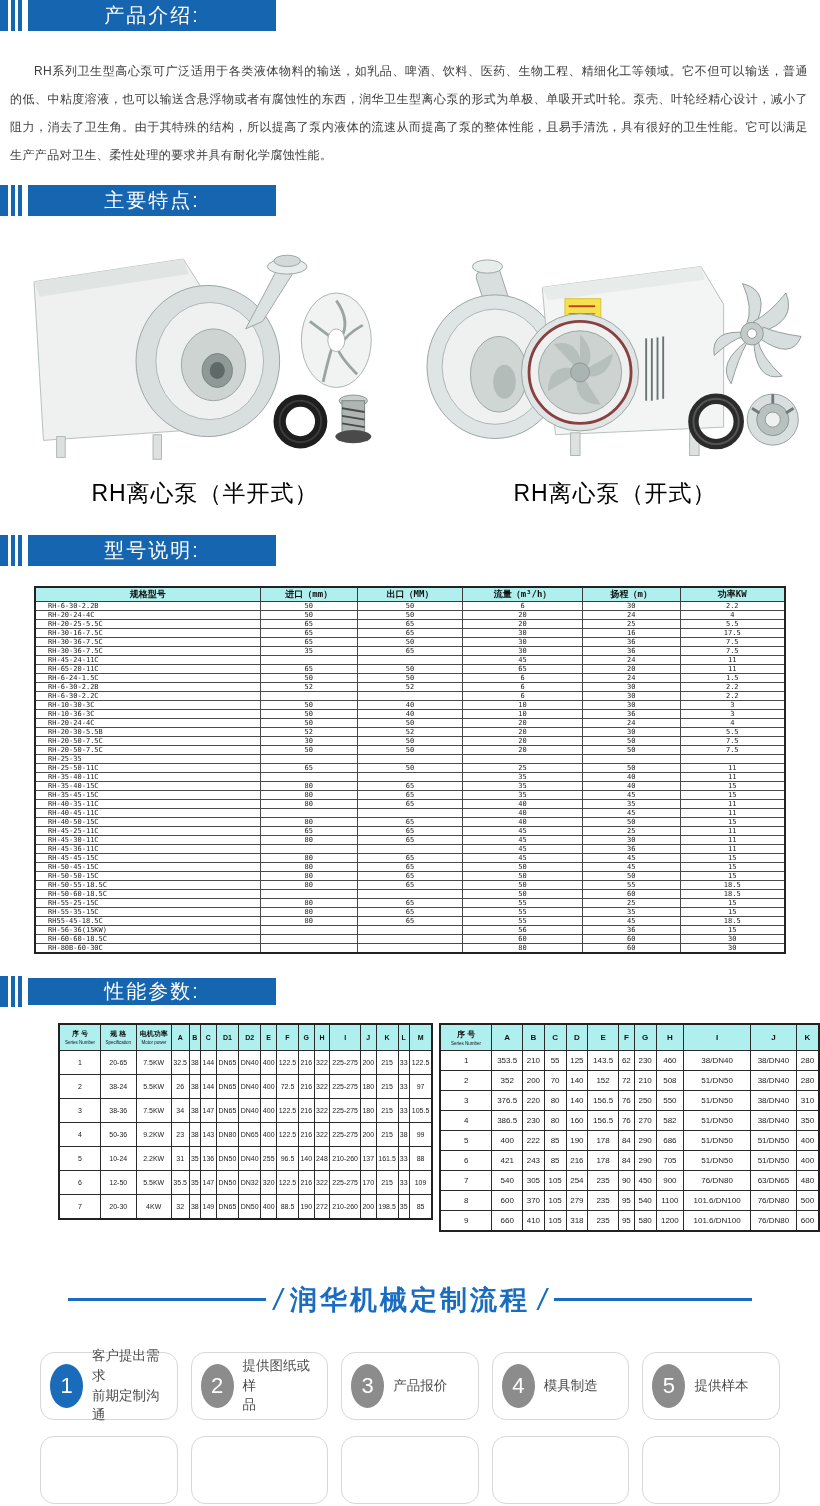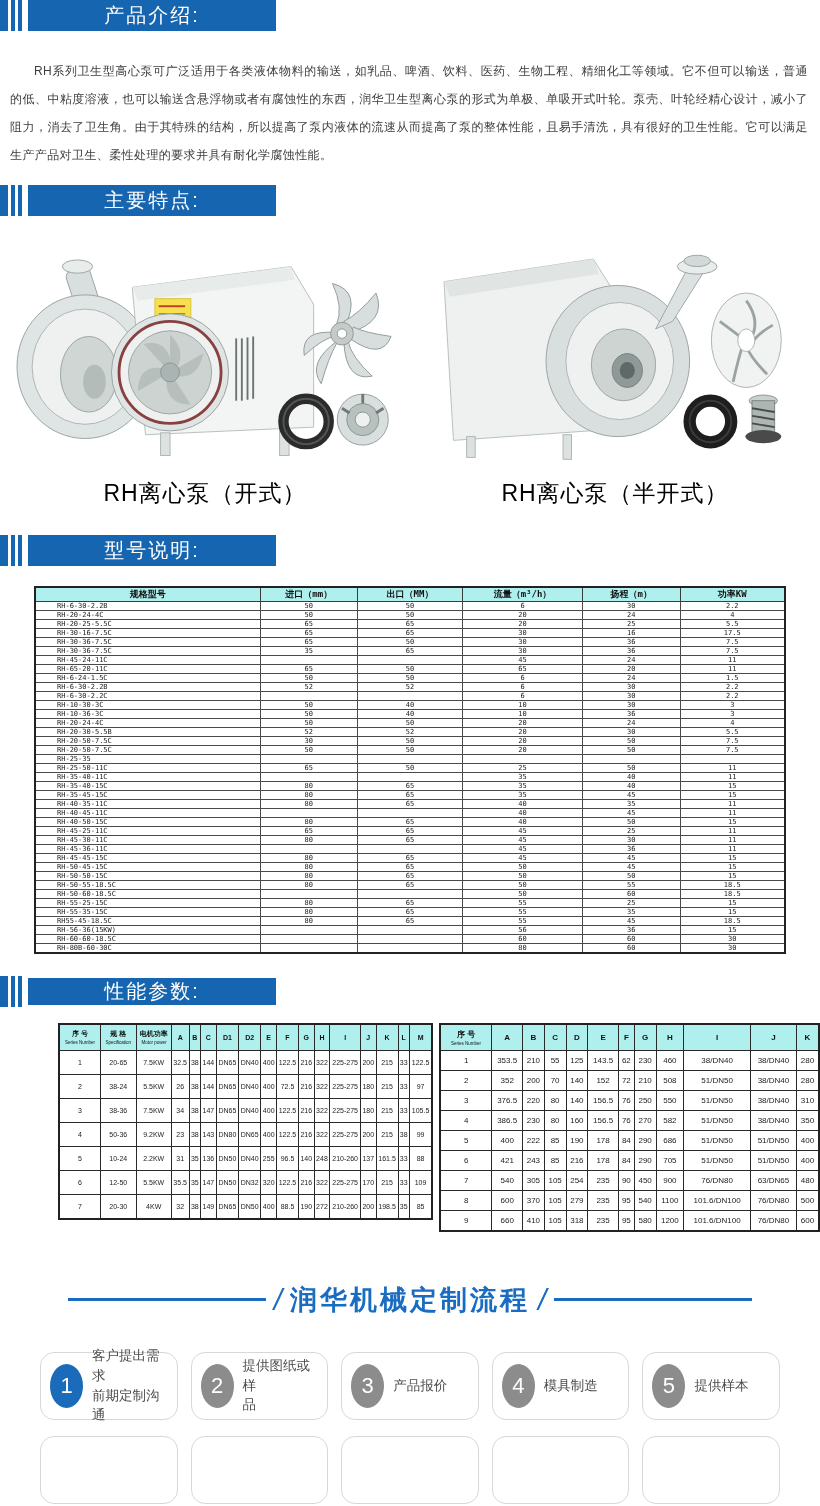--- a/index.html
+++ b/index.html
@@ -47,21 +47,21 @@
   }
   .models-table th {
     background:#aff0ee; border:1px solid #3c3c3c; font-size:9px;
     font-weight:bold; color:#111; height:14px; padding:0 2px;
   }
   .models-table td {
     border:1px solid #4a4a4a; font-size:7px; color:#222;
     height:8px; line-height:8px; text-align:center; padding:0 2px;
     white-space:nowrap;
   }
-  .models-table td:first-child { text-align:left; padding-left:21px; }
+  .models-table td:first-child { text-align:left; padding-left:12px; }
 
   
   #sec-performance .banner-row { margin-top:22px;align-items:center; }
   .perf-wrap { display:flex; margin:16px 0 0 18px; gap:6px; align-items:flex-start;padding-left:40px; }
   .perf-table { border-collapse:collapse; border:2px solid #222; background:#fff; }
   .perf-table th {
     background:#aff0ee; border:1px solid #2a2a2a; color:#111;
     padding:1px 2px; text-align:center; vertical-align:middle;
   }
   .perf-table td {
@@ -111,20 +111,70 @@
   <p class="intro-body">RH系列卫生型高心泵可广泛适用于各类液体物料的输送，如乳品、啤酒、饮料、医药、生物工程、精细化工等领域。它不但可以输送，普通的低、中粘度溶液，也可以输送含悬浮物或者有腐蚀性的东西，润华卫生型离心泵的形式为单极、单吸开式叶轮。泵壳、叶轮经精心设计，减小了阻力，消去了卫生角。由于其特殊的结构，所以提高了泵内液体的流速从而提高了泵的整体性能，且易手清洗，具有很好的卫生性能。它可以满足生产产品对卫生、柔性处理的要求并具有耐化学腐蚀性能。</p>
 </section>
 
 <section id="sec-features">
   <div class="banner-row">
     <div class="stripes"></div>
     <div class="banner-box">主要特点:</div>
   </div>
 
   <div class="pump-row">
+    <div class="pump-col">
+      <svg class="pump-art" viewBox="0 0 410 235" xmlns="http://www.w3.org/2000/svg">
+
+        <g>
+          <polygon points="24,42 182,18 206,56 206,198 34,210" fill="#eef1f0" stroke="#b5bdbc"></polygon>
+          <polygon points="24,42 182,18 188,34 30,58" fill="#e0e5e4" stroke="none"></polygon>
+          <rect x="48" y="206" width="9" height="22" fill="#dde2e1" stroke="#aab4b2"></rect>
+          <rect x="150" y="204" width="9" height="26" fill="#dde2e1" stroke="#aab4b2"></rect>
+        </g>
+
+        <g>
+          <ellipse cx="208" cy="126" rx="76" ry="80" fill="#d9dfde" stroke="#97a19f"></ellipse>
+          <ellipse cx="210" cy="126" rx="57" ry="62" fill="#eef1f0" stroke="#aab4b2"></ellipse>
+          <ellipse cx="214" cy="130" rx="34" ry="38" fill="#cdd4d2" stroke="#9aa4a2"></ellipse>
+          <ellipse cx="218" cy="136" rx="16" ry="18" fill="#8f9997" stroke="#78827f"></ellipse>
+          <ellipse cx="218" cy="136" rx="8" ry="9" fill="#5f6a68"></ellipse>
+
+          <polygon points="248,92 266,84 300,30 284,24" fill="#dce2e1" stroke="#9aa4a2"></polygon>
+          <ellipse cx="292" cy="26" rx="21" ry="8" fill="#e8ecea" stroke="#9aa4a2"></ellipse>
+          <ellipse cx="292" cy="20" rx="14" ry="6" fill="#d3d9d8" stroke="#9aa4a2"></ellipse>
+        </g>
+
+        <g>
+          <ellipse cx="344" cy="104" rx="37" ry="50" fill="#f1f3f2" stroke="#a8b1af"></ellipse>
+          <g fill="none" stroke="#9aa4a2" stroke-width="3">
+            <path d="M344 62 Q360 84 348 104"></path>
+            <path d="M372 88 Q354 98 348 110"></path>
+            <path d="M366 140 Q348 122 344 110"></path>
+            <path d="M330 148 Q336 122 340 110"></path>
+            <path d="M316 84 Q332 96 340 102"></path>
+          </g>
+          <ellipse cx="344" cy="104" rx="9" ry="12" fill="#fff" stroke="#a8b1af"></ellipse>
+        </g>
+
+        <g>
+          <circle cx="306" cy="190" r="22" fill="none" stroke="#1e1e1e" stroke-width="13"></circle>
+          <circle cx="306" cy="190" r="22" fill="none" stroke="#3c3c3c" stroke-width="2"></circle>
+          <ellipse cx="362" cy="168" rx="15" ry="6" fill="#c9d0ce" stroke="#8a9492"></ellipse>
+          <rect x="350" y="168" width="24" height="36" fill="#aeb6b4" stroke="#78827f"></rect>
+          <g stroke="#4a4a4a" stroke-width="2" fill="none">
+            <path d="M350 176 L374 180"></path>
+              <path d="M350 184 L374 188"></path>
+              <path d="M350 192 L374 196"></path>
+          </g>
+          <ellipse cx="362" cy="206" rx="19" ry="7" fill="#4a4a4a"></ellipse>
+        </g>
+      </svg>
+      <div class="pump-caption">RH离心泵（半开式）</div>
+    </div>
+
     <div class="pump-col">
       <svg class="pump-art" viewBox="0 0 410 235" xmlns="http://www.w3.org/2000/svg">
 
         <g>
           <rect x="62" y="28" width="26" height="40" rx="6" transform="rotate(-18 75 48)" fill="#d9dfde" stroke="#9aa4a2"></rect>
           <ellipse cx="70" cy="26" rx="16" ry="7" fill="#e8ecea" stroke="#9aa4a2"></ellipse>
           <ellipse cx="78" cy="132" rx="72" ry="76" fill="#dfe5e4" stroke="#97a19f"></ellipse>
           <ellipse cx="78" cy="132" rx="56" ry="61" fill="#eef1f0" stroke="#aab4b2"></ellipse>
           <ellipse cx="82" cy="140" rx="30" ry="40" fill="#cfd6d4" stroke="#9aa4a2"></ellipse>
           <ellipse cx="88" cy="148" rx="12" ry="18" fill="#b4bcba"></ellipse>
@@ -173,70 +223,20 @@
           <circle cx="312" cy="190" r="24" fill="none" stroke="#555" stroke-width="2"></circle>
           <circle cx="372" cy="188" r="27" fill="#d9dfde" stroke="#949e9c"></circle>
           <circle cx="372" cy="188" r="17" fill="#b9c1bf" stroke="#8a9492"></circle>
           <circle cx="372" cy="188" r="8" fill="#eef1f0" stroke="#8a9492"></circle>
           <line x1="372" y1="161" x2="372" y2="171" stroke="#6f7977" stroke-width="3"></line>
           <line x1="350" y1="176" x2="358" y2="181" stroke="#6f7977" stroke-width="3"></line>
           <line x1="394" y1="176" x2="386" y2="181" stroke="#6f7977" stroke-width="3"></line>
         </g>
       </svg>
       <div class="pump-caption">RH离心泵（开式）</div>
-    </div>
-
-    <div class="pump-col">
-      <svg class="pump-art" viewBox="0 0 410 235" xmlns="http://www.w3.org/2000/svg">
-
-        <g>
-          <polygon points="24,42 182,18 206,56 206,198 34,210" fill="#eef1f0" stroke="#b5bdbc"></polygon>
-          <polygon points="24,42 182,18 188,34 30,58" fill="#e0e5e4" stroke="none"></polygon>
-          <rect x="48" y="206" width="9" height="22" fill="#dde2e1" stroke="#aab4b2"></rect>
-          <rect x="150" y="204" width="9" height="26" fill="#dde2e1" stroke="#aab4b2"></rect>
-        </g>
-
-        <g>
-          <ellipse cx="208" cy="126" rx="76" ry="80" fill="#d9dfde" stroke="#97a19f"></ellipse>
-          <ellipse cx="210" cy="126" rx="57" ry="62" fill="#eef1f0" stroke="#aab4b2"></ellipse>
-          <ellipse cx="214" cy="130" rx="34" ry="38" fill="#cdd4d2" stroke="#9aa4a2"></ellipse>
-          <ellipse cx="218" cy="136" rx="16" ry="18" fill="#8f9997" stroke="#78827f"></ellipse>
-          <ellipse cx="218" cy="136" rx="8" ry="9" fill="#5f6a68"></ellipse>
-
-          <polygon points="248,92 266,84 300,30 284,24" fill="#dce2e1" stroke="#9aa4a2"></polygon>
-          <ellipse cx="292" cy="26" rx="21" ry="8" fill="#e8ecea" stroke="#9aa4a2"></ellipse>
-          <ellipse cx="292" cy="20" rx="14" ry="6" fill="#d3d9d8" stroke="#9aa4a2"></ellipse>
-        </g>
-
-        <g>
-          <ellipse cx="344" cy="104" rx="37" ry="50" fill="#f1f3f2" stroke="#a8b1af"></ellipse>
-          <g fill="none" stroke="#9aa4a2" stroke-width="3">
-            <path d="M344 62 Q360 84 348 104"></path>
-            <path d="M372 88 Q354 98 348 110"></path>
-            <path d="M366 140 Q348 122 344 110"></path>
-            <path d="M330 148 Q336 122 340 110"></path>
-            <path d="M316 84 Q332 96 340 102"></path>
-          </g>
-          <ellipse cx="344" cy="104" rx="9" ry="12" fill="#fff" stroke="#a8b1af"></ellipse>
-        </g>
-
-        <g>
-          <circle cx="306" cy="190" r="22" fill="none" stroke="#1e1e1e" stroke-width="13"></circle>
-          <circle cx="306" cy="190" r="22" fill="none" stroke="#3c3c3c" stroke-width="2"></circle>
-          <ellipse cx="362" cy="168" rx="15" ry="6" fill="#c9d0ce" stroke="#8a9492"></ellipse>
-          <rect x="350" y="168" width="24" height="36" fill="#aeb6b4" stroke="#78827f"></rect>
-          <g stroke="#4a4a4a" stroke-width="2" fill="none">
-            <path d="M350 176 L374 180"></path>
-              <path d="M350 184 L374 188"></path>
-              <path d="M350 192 L374 196"></path>
-          </g>
-          <ellipse cx="362" cy="206" rx="19" ry="7" fill="#4a4a4a"></ellipse>
-        </g>
-      </svg>
-      <div class="pump-caption">RH离心泵（半开式）</div>
     </div>
   </div>
 </section>
 
 <section id="sec-models">
   <div class="banner-row">
     <div class="stripes"></div>
     <div class="banner-box">型号说明:</div>
   </div>
   <table class="models-table">

